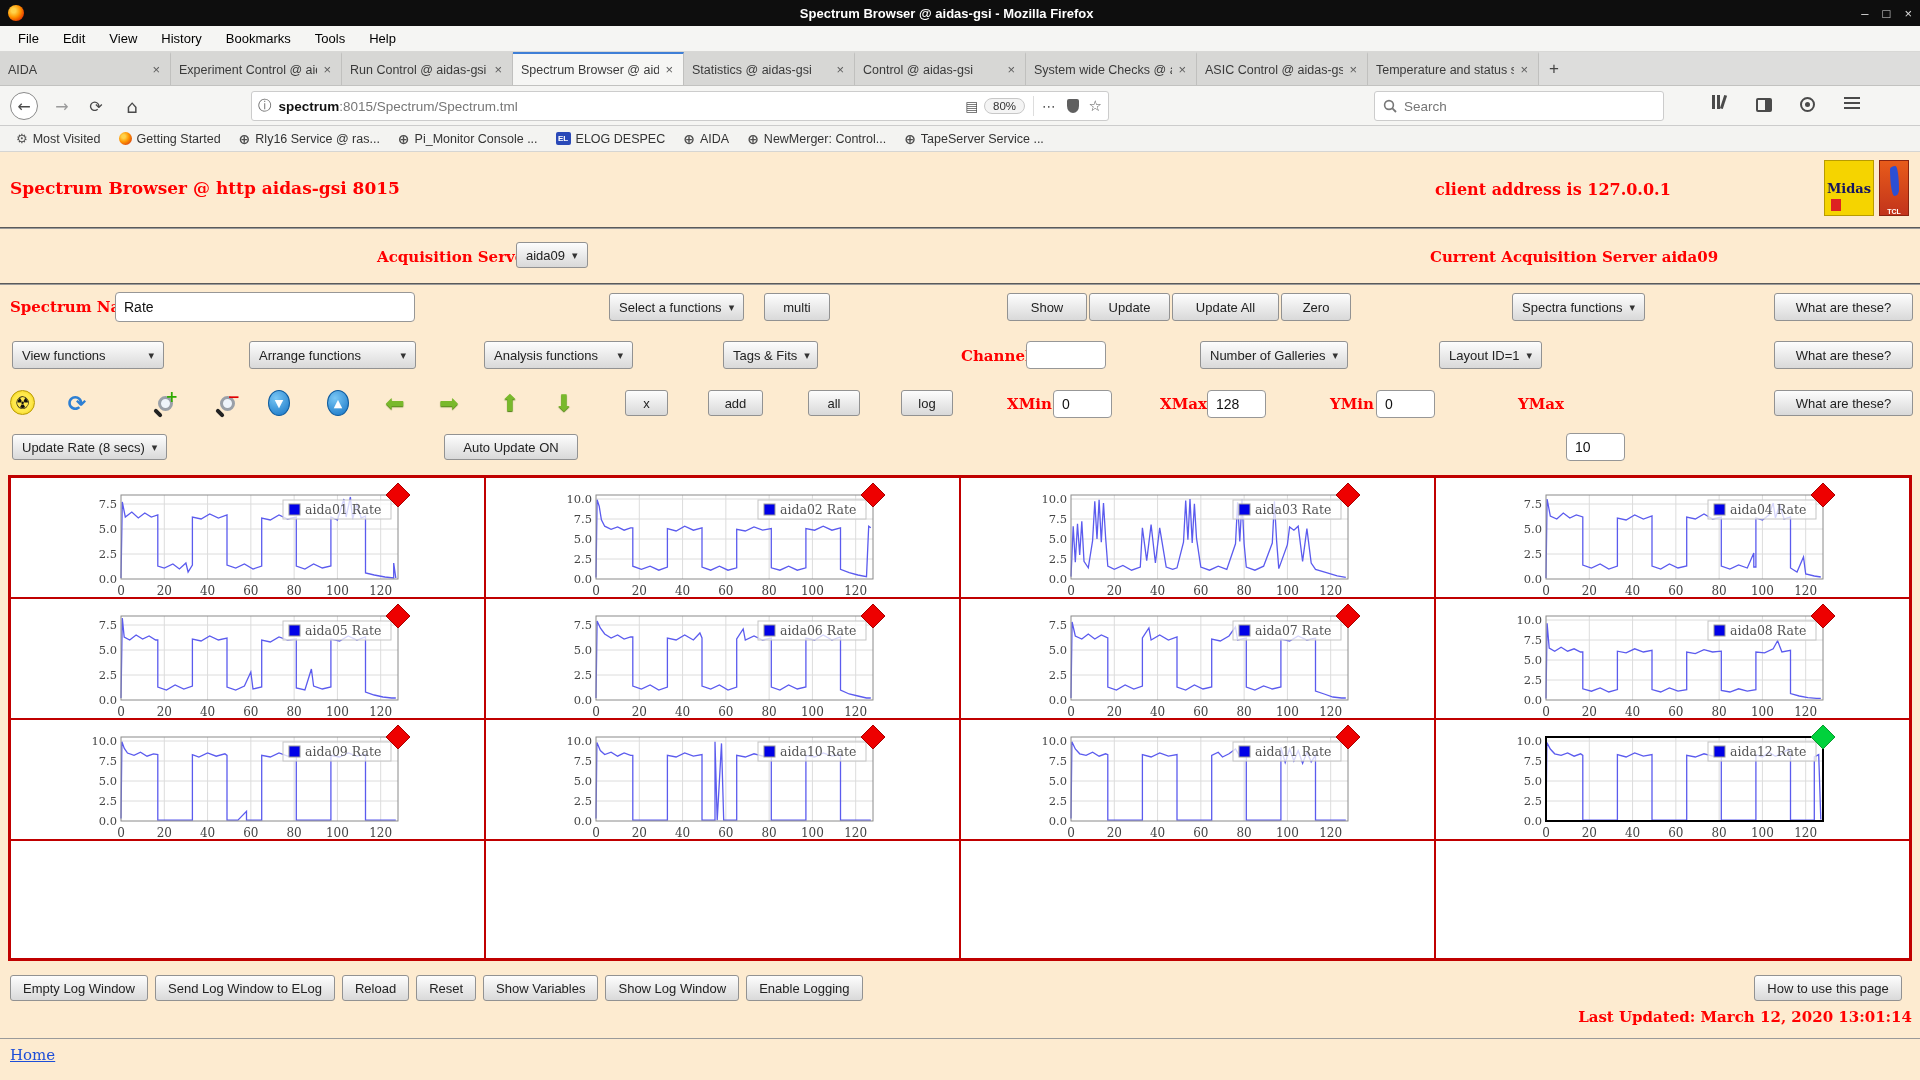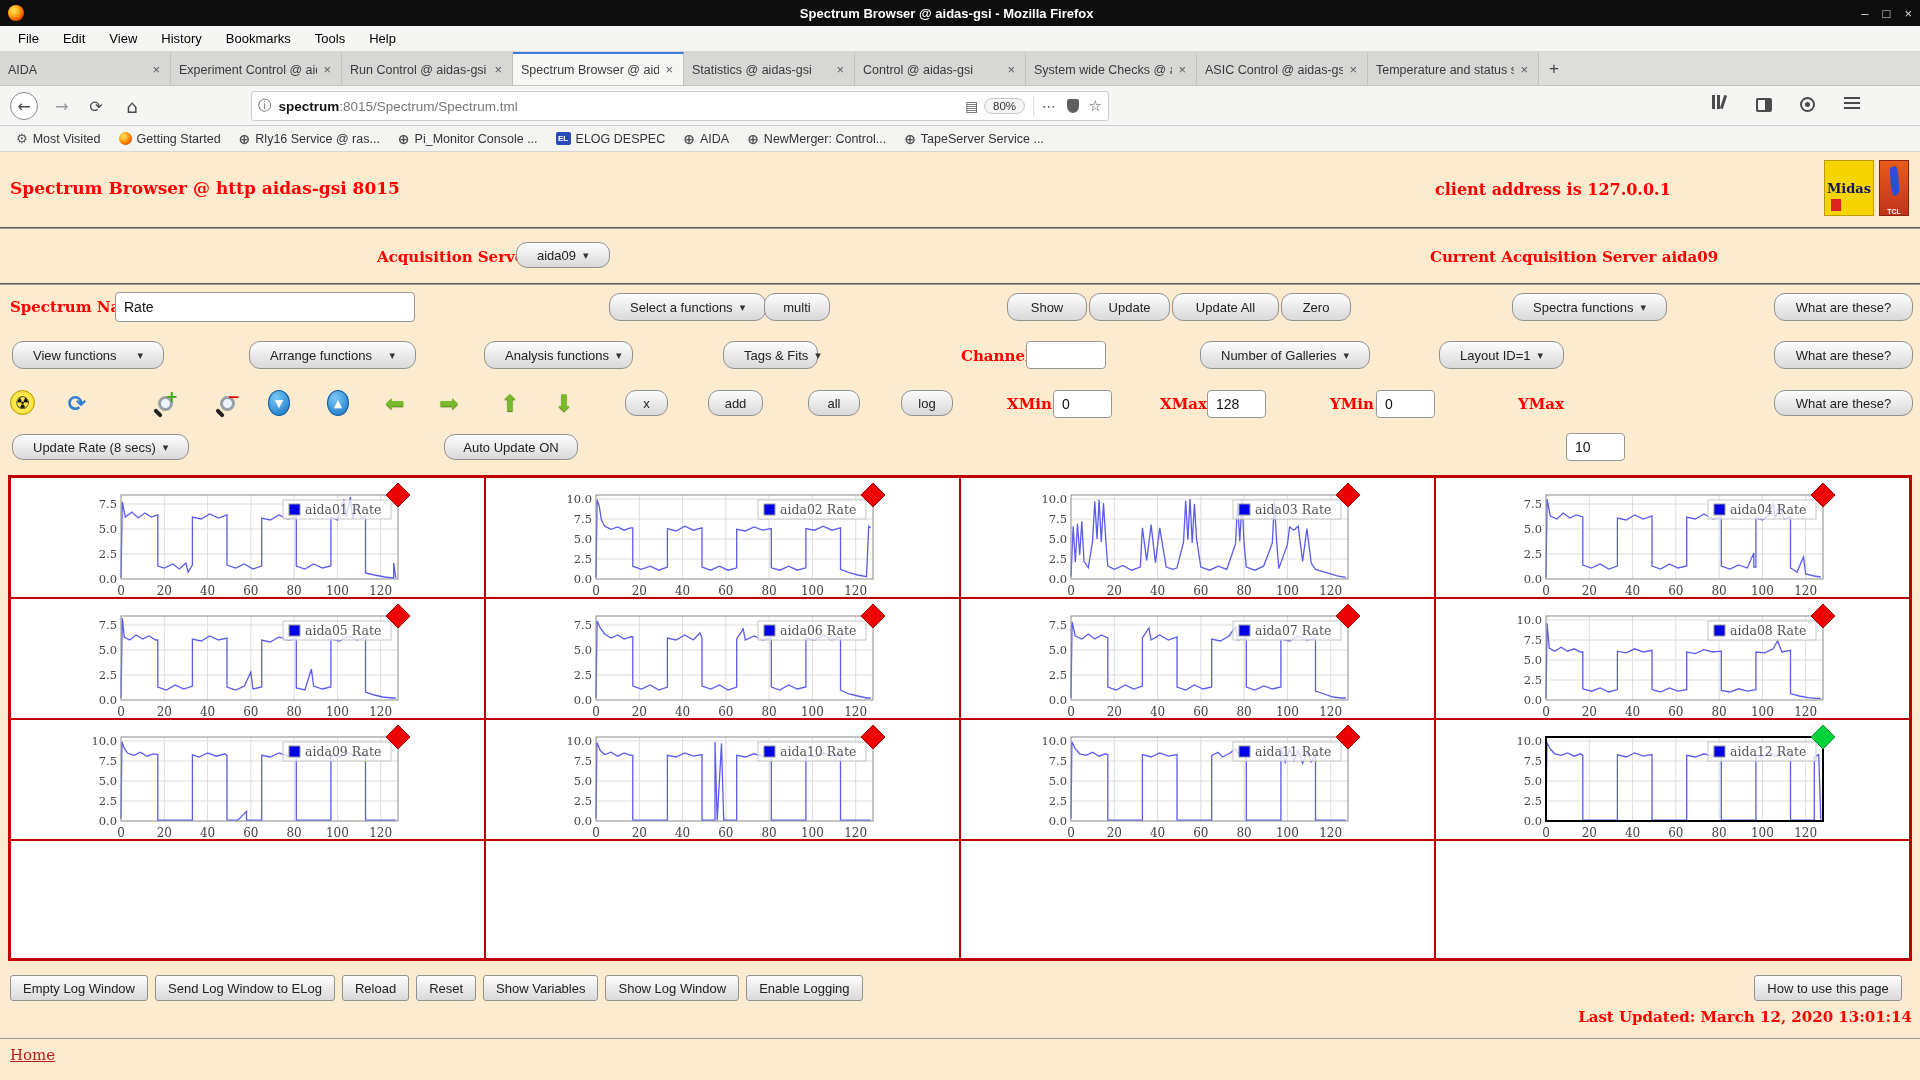--- a/index.html
+++ b/index.html
@@ -51,39 +51,39 @@
   .bookmarksbar{height:26px;background:#f3f3f1;border-bottom:1px solid #d5d5d3;display:flex;align-items:center;gap:2px;padding:0 8px;font-size:12.5px;color:#333}
   .bm{display:flex;align-items:center;gap:5px;padding:2px 8px;white-space:nowrap}
   .bm-gear{color:#555;font-family:"DejaVu Sans",sans-serif;font-size:13px}
   .bm-globe{color:#4d4d4d;font-family:"DejaVu Sans",sans-serif;font-size:14px;font-weight:bold}
   .bm-ff{width:13px;height:13px;border-radius:50%;background:radial-gradient(circle at 35% 35%,#ffd24a 15%,#ff9500 45%,#d63c12 85%)}
   .bm-el{width:15px;height:13px;background:#2a49b8;color:#fff;font-size:8px;font-weight:bold;display:flex;align-items:center;justify-content:center;border-radius:2px}
   
   .page{position:relative;width:1920px;height:928px;background:#fdebd0;font-family:"Liberation Sans",sans-serif}
   .red-serif{color:#f00;font-family:"DejaVu Serif",serif;font-weight:bold}
   .hr{position:absolute;left:0;width:1920px;height:2px;background:#5a5a5a;border-bottom:1px solid #9a9a9a}
-  .btn{position:absolute;height:28px;display:flex;align-items:center;justify-content:center;background:linear-gradient(#fdfdfd,#d9d9d9);border:1px solid #929292;border-radius:11px;font-size:13px;color:#222;white-space:nowrap;padding:0 20px}
+  .btn{position:absolute;height:28px;display:flex;align-items:center;justify-content:center;background:linear-gradient(#fdfdfd,#d9d9d9);border:1px solid #929292;border-radius:3px;font-size:13px;color:#222;white-space:nowrap;padding:0 9px}
   .dd::after{content:"▾";margin-left:7px;font-size:11px;color:#333}
   .tfield{position:absolute;height:30px;background:#fff;border:1px solid #979797;border-radius:4px;padding:0 8px;font-size:14px;color:#111;font-family:"Liberation Sans",sans-serif}
   .tb-ic{position:absolute;width:26px;height:26px;display:flex;align-items:center;justify-content:center;font-family:"DejaVu Sans",sans-serif}
   .rad{width:25px;height:25px;border-radius:50%;background:radial-gradient(circle,#ffe94d 55%,#e8c400 100%);color:#111;font-size:17px;border:1px solid #b99b00}
   .refresh{color:#2d7fd3;font-size:22px;font-weight:bold}
   .maglens{position:relative;width:15px;height:15px;border:3px solid #9aa0a8;border-radius:50%;background:#eef4fb}
   .maglens::after{content:"";position:absolute;left:-8px;top:12px;width:10px;height:4px;background:#222;transform:rotate(45deg);border-radius:2px}
   .magbadge{position:absolute;right:0;top:-2px;font-size:15px;font-weight:bold}
   .magbadge.plus{color:#2faa00}
   .magbadge.minus{color:#e00000}
   .bluecirc{width:22px;height:26px;border-radius:50%;background:radial-gradient(circle at 35% 30%,#79c7f5,#1372c4);color:#fff;font-size:11px;border:1px solid #0c5a9e}
   .garrow{color:#79b92c;font-size:23px;text-shadow:0 1px 1px #4f7d12}
   .charts-grid{position:absolute;left:8px;top:323px;width:1904px;height:486px;display:grid;grid-template-columns:repeat(4,1fr);grid-template-rows:121px 121px 121px auto;border:2px solid #c00000;background:#fff}
   .chart-cell{border:1px solid #c00000;overflow:hidden}
   .chart-cell svg{overflow:visible;display:block;margin:7px 0 0 72px}
   .btn2{height:26px;display:flex;align-items:center;background:linear-gradient(#fdfdfd,#d9d9d9);border:1px solid #929292;border-radius:3px;font-size:13px;color:#222;padding:12px 12px;white-space:nowrap}
   .logrow{position:absolute;left:10px;top:823px;display:flex;gap:7px}
-  .home-link{position:absolute;left:10px;top:894px;color:#b91c1c;text-decoration:underline;font-family:"DejaVu Serif",serif;font-size:15px}
+  .home-link{position:absolute;left:10px;top:894px;color:#1d4ed8;text-decoration:underline;font-family:"DejaVu Serif",serif;font-size:15px}
   .midas-logo{position:absolute;top:8px;left:1824px;width:50px;height:56px;background:#f5d400;border:1px solid #b89c00;color:#151560;display:flex;align-items:center;justify-content:center;font-family:"DejaVu Serif",serif;font-weight:bold;font-size:13px}
   .midas-logo::after{content:"";position:absolute;left:6px;bottom:4px;width:10px;height:12px;background:#d22}
   .tcl-logo{position:absolute;top:8px;left:1879px;width:30px;height:56px;background:linear-gradient(#e85b1a,#c2341c);border:1px solid #8a2410;display:flex;align-items:flex-end;justify-content:center;color:#fff;font-size:7px;font-weight:bold}
   .tcl-logo::before{content:"";position:absolute;top:5px;left:10px;width:9px;height:30px;background:#2b4fd4;border-radius:60% 40% 50% 50%/10% 80% 20% 90%}
 </style>
 </head>
 <body>
 
 <div class="window">
 
@@ -157,20 +157,27 @@
       <span class="url-host">spectrum</span>
       <span class="url-path">:8015/Spectrum/Spectrum.tml</span>
       <span class="url-spacer"></span>
       <span class="reader-ic">▤</span>
       <span class="zoom-pill">80%</span>
       <span class="url-sep"></span>
       <span class="dots-ic">⋯</span>
       <span class="shield-ic"></span>
       <span class="star-ic">☆</span>
     </div>
+    <div class="searchbar">
+      <svg class="mag-svg" width="14" height="14" viewBox="0 0 14 14">
+          <circle cx="6" cy="6" r="4.4" fill="none" stroke="#777" stroke-width="1.6"></circle>
+          <line x1="9.4" y1="9.4" x2="13" y2="13" stroke="#777" stroke-width="1.8"></line>
+        </svg>
+      <input placeholder="Search" style="">
+    </div>
     <span class="lib-ic" style="left:1712px">
         <i></i>
         <i></i>
         <i></i>
       </span>
     <span class="pane-ic" style="left:1756px;top:12px"></span>
     <span class="acct-ic" style="left:1800px;top:11px"></span>
     <span class="burger" style="left:1844px">
         <i></i>
         <i></i>

